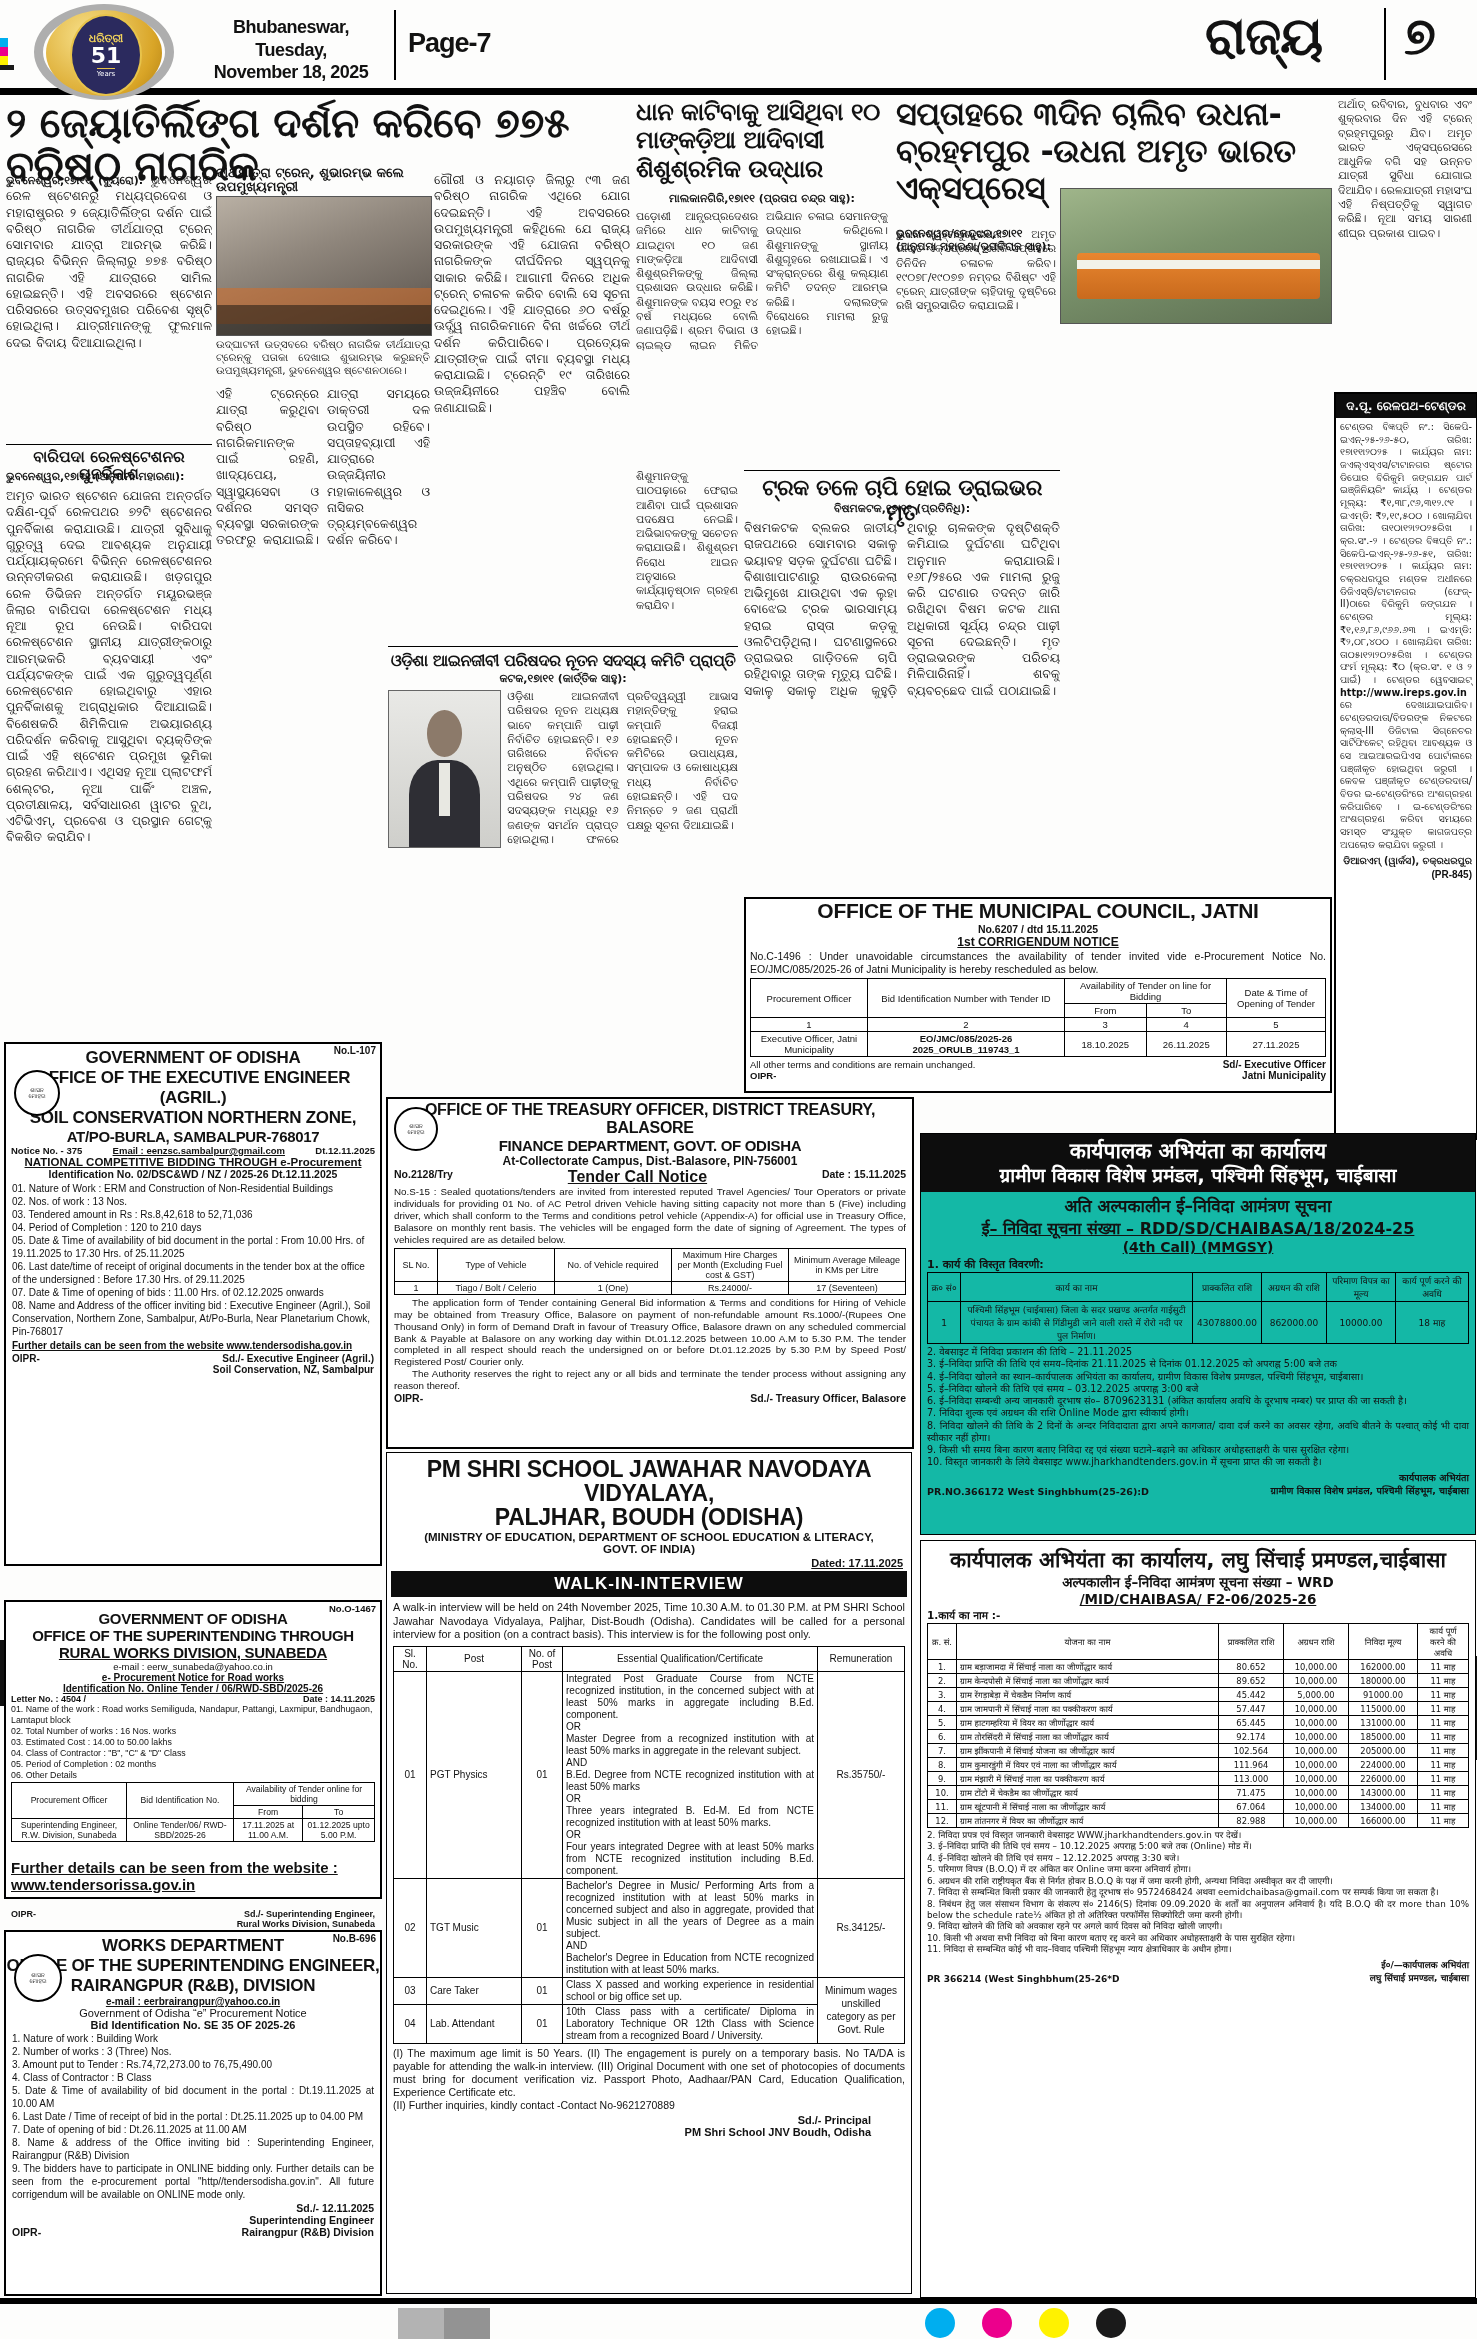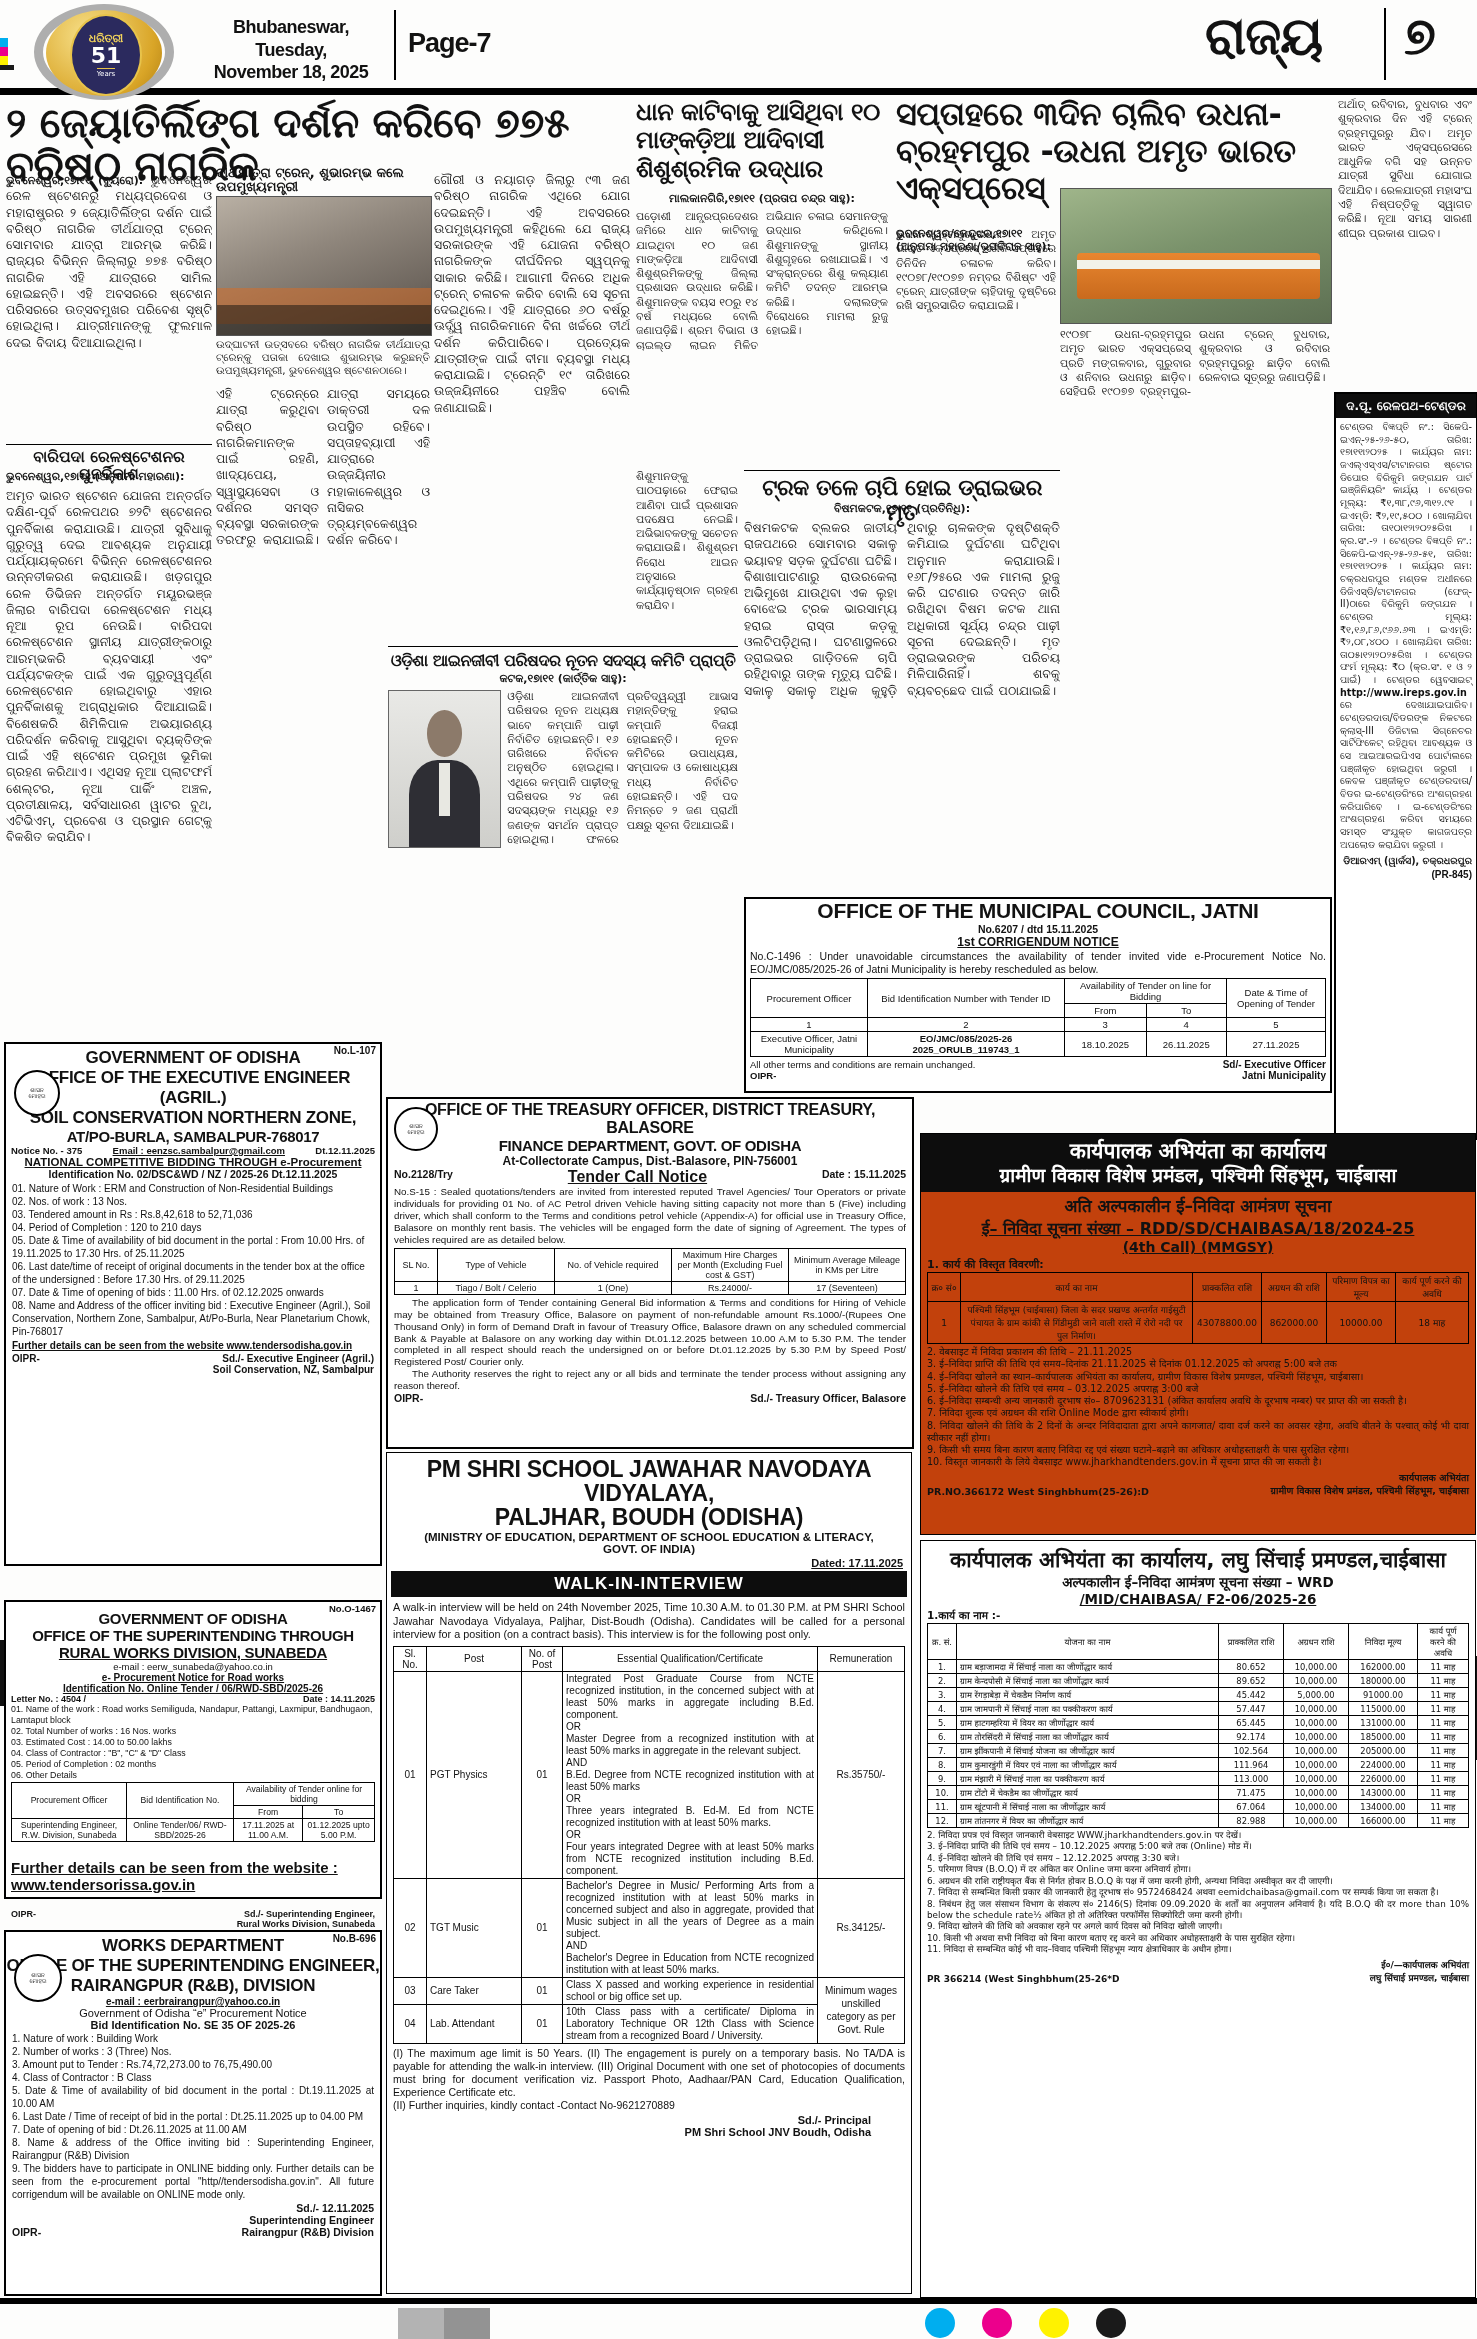--- a/index.html
+++ b/index.html
@@ -91,21 +91,20 @@
   <div class="abs ctr byline" style="left:636px;top:192px;width:252px;">ମାଲକାନଗିରି,୧୭ା୧୧ (ପ୍ରତାପ ଚନ୍ଦ୍ର ସାହୁ):</div>
   <div class="abs od-s j" style="left:636px;top:210px;width:252px;height:256px;column-count:2;column-gap:8px;overflow:hidden;">ପଡ଼ୋଶୀ ଆନ୍ଧ୍ରପ୍ରଦେଶର ଜମିରେ ଧାନ କାଟିବାକୁ ଯାଇଥିବା ୧୦ ଜଣ ମାଙ୍କଡ଼ିଆ ଆଦିବାସୀ ଶିଶୁଶ୍ରମିକଙ୍କୁ ଜିଲ୍ଲା ପ୍ରଶାସନ ଉଦ୍ଧାର କରିଛି। ଶିଶୁମାନଙ୍କ ବୟସ ୧୦ରୁ ୧୪ ବର୍ଷ ମଧ୍ୟରେ ବୋଲି ଜଣାପଡ଼ିଛି। ଶ୍ରମ ବିଭାଗ ଓ ଚାଇଲ୍ଡ ଲାଇନ ମିଳିତ ଅଭିଯାନ ଚଳାଇ ସେମାନଙ୍କୁ ଉଦ୍ଧାର କରିଥିଲେ। ଶିଶୁମାନଙ୍କୁ ସ୍ଥାନୀୟ ଶିଶୁଗୃହରେ ରଖାଯାଇଛି। ଏ ସଂକ୍ରାନ୍ତରେ ଶିଶୁ କଲ୍ୟାଣ କମିଟି ତଦନ୍ତ ଆରମ୍ଭ କରିଛି। ଦଲାଲଙ୍କ ବିରୋଧରେ ମାମଲା ରୁଜୁ ହୋଇଛି।</div>
   <div class="abs od-s j" style="left:636px;top:470px;width:102px;height:168px;overflow:hidden;">ଶିଶୁମାନଙ୍କୁ ପାଠପଢ଼ାରେ ଫେରାଇ ଆଣିବା ପାଇଁ ପ୍ରଶାସନ ପଦକ୍ଷେପ ନେଇଛି। ଅଭିଭାବକଙ୍କୁ ସଚେତନ କରାଯାଉଛି। ଶିଶୁଶ୍ରମ ନିରୋଧ ଆଇନ ଅନୁସାରେ କାର୍ଯ୍ୟାନୁଷ୍ଠାନ ଗ୍ରହଣ କରାଯିବ।</div>
 
   <div class="abs byline" style="left:896px;top:194px;width:160px;line-height:1.2;margin-top:33px;">ଭୁବନେଶ୍ୱର/କେନ୍ଦୁଝର,୧୭ା୧୧ (ଅନୁପମା ମହାରଣା/ଭୂପତିରାଜ ସାହୁ):</div>
   <div class="abs od-s j" style="left:896px;top:228px;width:160px;height:240px;overflow:hidden;">ଉଧନା-ବ୍ରହ୍ମପୁର-ଉଧନା ଅମୃତ ଭାରତ ଏକ୍ସପ୍ରେସ୍ ଏଣିକି ସପ୍ତାହରେ ତିନିଦିନ ଚଳାଚଳ କରିବ। ୧୯୦୭୮/୧୯୦୭୭ ନମ୍ବର ବିଶିଷ୍ଟ ଏହି ଟ୍ରେନ୍ ଯାତ୍ରୀଙ୍କ ଚାହିଦାକୁ ଦୃଷ୍ଟିରେ ରଖି ସମ୍ପ୍ରସାରିତ କରାଯାଇଛି।</div>
   <div class="photo" style="left:1060px;top:188px;width:270px;height:134px;background:linear-gradient(165deg,#9fb58a 0%,#7a926b 45%,#5d6f52 100%);">
     <div style="position:absolute;left:6%;right:4%;bottom:18%;height:34%;background:linear-gradient(#e8862f,#c96a1d);border-radius:4px;"></div>
     <div style="position:absolute;left:6%;right:4%;bottom:40%;height:7%;background:#f2f2e9;"></div>
   </div>
-  <div class="abs od-s j" style="left:1060px;top:328px;width:270px;height:140px;column-count:2;column-gap:8px;overflow:hidden;">୧୯୦୭୮ ଉଧନା-ବ୍ରହ୍ମପୁର ଅମୃତ ଭାରତ ଏକ୍ସପ୍ରେସ୍ ପ୍ରତି ମଙ୍ଗଳବାର, ଗୁରୁବାର ଓ ଶନିବାର ଉଧନାରୁ ଛାଡ଼ିବ। ସେହିପରି ୧୯୦୭୭ ବ୍ରହ୍ମପୁର-ଉଧନା ଟ୍ରେନ୍ ବୁଧବାର, ଶୁକ୍ରବାର ଓ ରବିବାର ବ୍ରହ୍ମପୁରରୁ ଛାଡ଼ିବ ବୋଲି ରେଳବାଇ ସୂତ୍ରରୁ ଜଣାପଡ଼ିଛି।</div>
   <div class="abs od-s j" style="left:1338px;top:98px;width:134px;height:290px;overflow:hidden;">ଅର୍ଥାତ୍ ରବିବାର, ବୁଧବାର ଏବଂ ଶୁକ୍ରବାର ଦିନ ଏହି ଟ୍ରେନ୍ ବ୍ରହ୍ମପୁରରୁ ଯିବ। ଅମୃତ ଭାରତ ଏକ୍ସପ୍ରେସରେ ଆଧୁନିକ ବଗି ସହ ଉନ୍ନତ ଯାତ୍ରୀ ସୁବିଧା ଯୋଗାଇ ଦିଆଯିବ। ରେଳଯାତ୍ରୀ ମହାସଂଘ ଏହି ନିଷ୍ପତ୍ତିକୁ ସ୍ୱାଗତ କରିଛି। ନୂଆ ସମୟ ସାରଣୀ ଶୀଘ୍ର ପ୍ରକାଶ ପାଇବ।</div>
 
   <div class="abs ctr headline" style="left:744px;top:470px;width:316px;font-size:22px;border-top:1.5px solid #000;padding-top:4px;">ଟ୍ରକ ତଳେ ଚାପି ହୋଇ ଡ୍ରାଇଭର ମୃତ</div>
   <div class="abs ctr byline" style="left:744px;top:502px;width:316px;">ବିଷମକଟକ,୧୭ା୧୧ (ପ୍ରତିନିଧି):</div>
   <div class="abs od j" style="left:744px;top:520px;width:316px;height:370px;column-count:2;column-gap:10px;overflow:hidden;">ବିଷମକଟକ ବ୍ଲକର ଜାତୀୟ ରାଜପଥରେ ସୋମବାର ସକାଳୁ ଭୟାବହ ସଡ଼କ ଦୁର୍ଘଟଣା ଘଟିଛି। ବିଶାଖାପାଟଣାରୁ ରାଉରକେଲା ଅଭିମୁଖେ ଯାଉଥିବା ଏକ ଲୁହା ବୋଝେଇ ଟ୍ରକ ଭାରସାମ୍ୟ ହରାଇ ରାସ୍ତା କଡ଼କୁ ଓଲଟିପଡ଼ିଥିଲା। ଘଟଣାସ୍ଥଳରେ ଡ୍ରାଇଭର ଗାଡ଼ିତଳେ ଚାପି ରହିଥିବାରୁ ତାଙ୍କ ମୃତ୍ୟୁ ଘଟିଛି। ସକାଳୁ ସକାଳୁ ଅଧିକ କୁହୁଡ଼ି ଥିବାରୁ ଚାଳକଙ୍କ ଦୃଷ୍ଟିଶକ୍ତି କମିଯାଇ ଦୁର୍ଘଟଣା ଘଟିଥିବା ଅନୁମାନ କରାଯାଉଛି। ୧୬୮/୨୫ରେ ଏକ ମାମଲା ରୁଜୁ କରି ଘଟଣାର ତଦନ୍ତ ଜାରି ରଖିଥିବା ବିଷମ କଟକ ଥାନା ଅଧିକାରୀ ସୂର୍ଯ୍ୟ ଚନ୍ଦ୍ର ପାଢ଼ୀ ସୂଚନା ଦେଇଛନ୍ତି। ମୃତ ଡ୍ରାଇଭରଙ୍କ ପରିଚୟ ମିଳିପାରିନାହିଁ। ଶବକୁ ବ୍ୟବଚ୍ଛେଦ ପାଇଁ ପଠାଯାଇଛି।</div>
 
   <div class="abs ctr headline" style="left:388px;top:646px;width:350px;font-size:16px;border-top:1.5px solid #000;padding-top:4px;">ଓଡ଼ିଶା ଆଇନଜୀବୀ ପରିଷଦର ନୂତନ ସଦସ୍ୟ କମିଟି ପ୍ରାପ୍ତି</div>
   <div class="abs ctr byline" style="left:388px;top:672px;width:350px;">କଟକ,୧୭ା୧୧ (କାର୍ତ୍ତିକ ସାହୁ):</div>
   <div class="abs od-s j" style="left:388px;top:690px;width:350px;height:204px;column-count:3;column-gap:8px;overflow:hidden;">
     <div style="width:100%;height:156px;background:linear-gradient(#e9e9e6,#cfcfcb);border:1px solid #666;position:relative;margin-bottom:4px;break-inside:avoid;">
@@ -363,21 +362,21 @@
 8. Name &amp; address of the Office inviting bid : Superintending Engineer, Rairangpur (R&amp;B) Division
 9. The bidders have to participate in ONLINE bidding only. Further details can be seen from the e-procurement portal "http//tendersodisha.gov.in". All future corrigendum will be available on ONLINE mode only.</div>
     <div style="display:flex;justify-content:space-between;padding:0 6px;font-size:10.5px;align-items:flex-end;">
       <span class="b">OIPR-</span>
       <span class="b rt pre">Sd./- 12.11.2025
 Superintending Engineer
 Rairangpur (R&amp;B) Division</span>
     </div>
   </div>
 
-  <div class="abs" style="left:920px;top:1133px;width:554px;height:400px;border:1.5px solid #000;background:#c2410c;font-family:'DejaVu Sans',sans-serif;">
+  <div class="abs" style="left:920px;top:1133px;width:554px;height:400px;border:1.5px solid #000;background:#14b8a6;font-family:'DejaVu Sans',sans-serif;">
     <div class="blackbar" style="height:58px;flex-direction:column;line-height:1.2;">
       <div style="font-size:21px;font-weight:bold;">कार्यपालक अभियंता का कार्यालय</div>
       <div style="font-size:19px;font-weight:bold;">ग्रामीण विकास विशेष प्रमंडल, पश्चिमी सिंहभूम, चाईबासा</div>
     </div>
     <div class="ctr b" style="font-size:17px;margin-top:2px;">अति अल्पकालीन ई–निविदा आमंत्रण सूचना</div>
     <div class="ctr b u" style="font-size:16px;">ई– निविदा सूचना संख्या – RDD/SD/CHAIBASA/18/2024-25</div>
     <div class="ctr b u" style="font-size:14px;">(4th Call) (MMGSY)</div>
     <div class="b" style="font-size:11px;padding:1px 6px;">1. कार्य की विस्तृत विवरणी:</div>
     <table style="margin:0 6px;width:calc(100% - 12px);font-size:9px;text-align:center;">
       <tbody>

